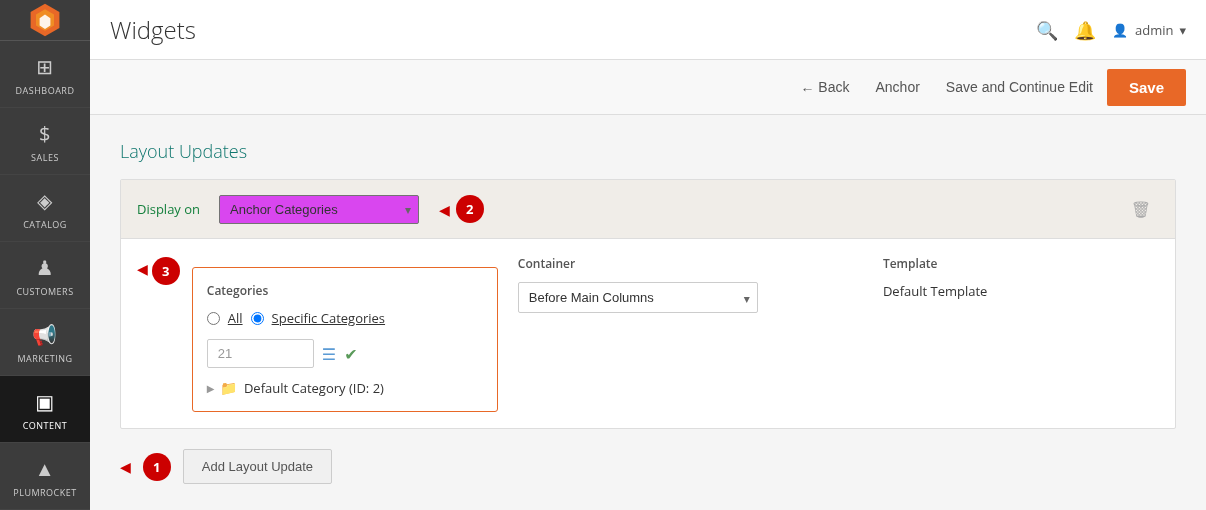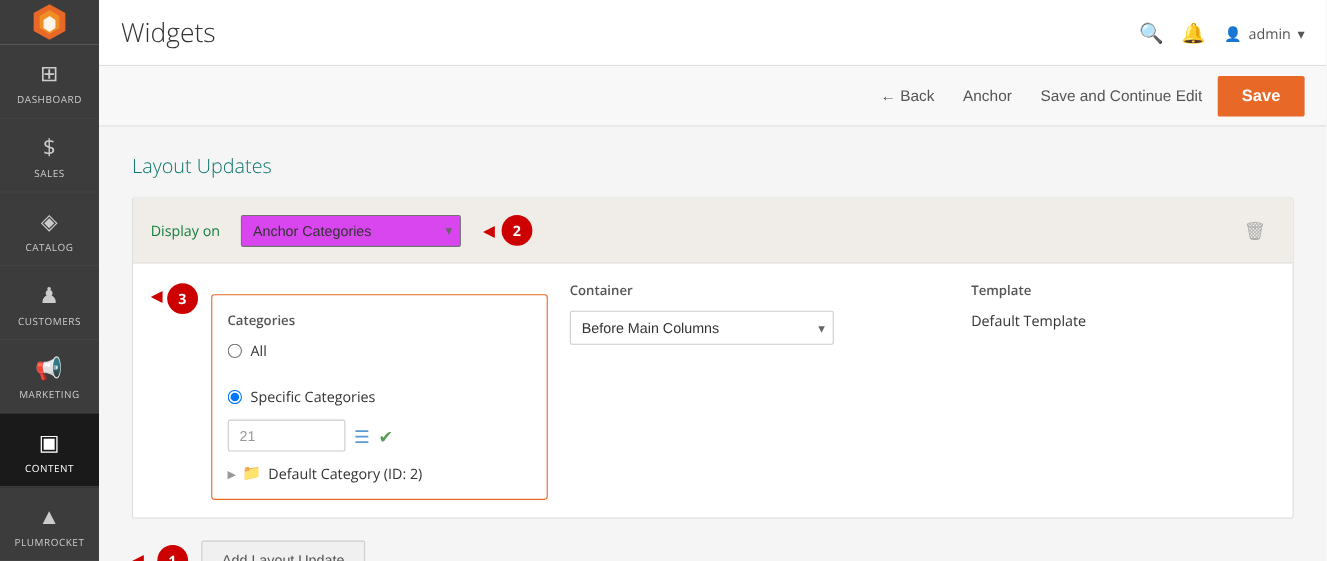--- a/index.html
+++ b/index.html
@@ -200,21 +200,21 @@
       font-size: 16px;
       padding: 4px 8px;
     }
     .field-label {
       font-size: 12px;
       color: #555;
       margin-bottom: 10px;
       font-weight: 600;
     }
 
-    .radio-group { display: flex; flex-direction: column; gap: 24px; }
+    .radio-group { display: flex; gap: 8px; text-decoration: underline; }
     .radio-item { display: flex; align-items: center; gap: 8px; font-size: 13px; cursor: pointer; }
     .radio-item input[type=radio] { cursor: pointer; }
 
     .container-section { flex: 1.5; }
     .container-select {
       border: 1px solid #ccc;
       background: #fff;
       padding: 7px 28px 7px 10px;
       font-size: 13px;
       color: #333;

